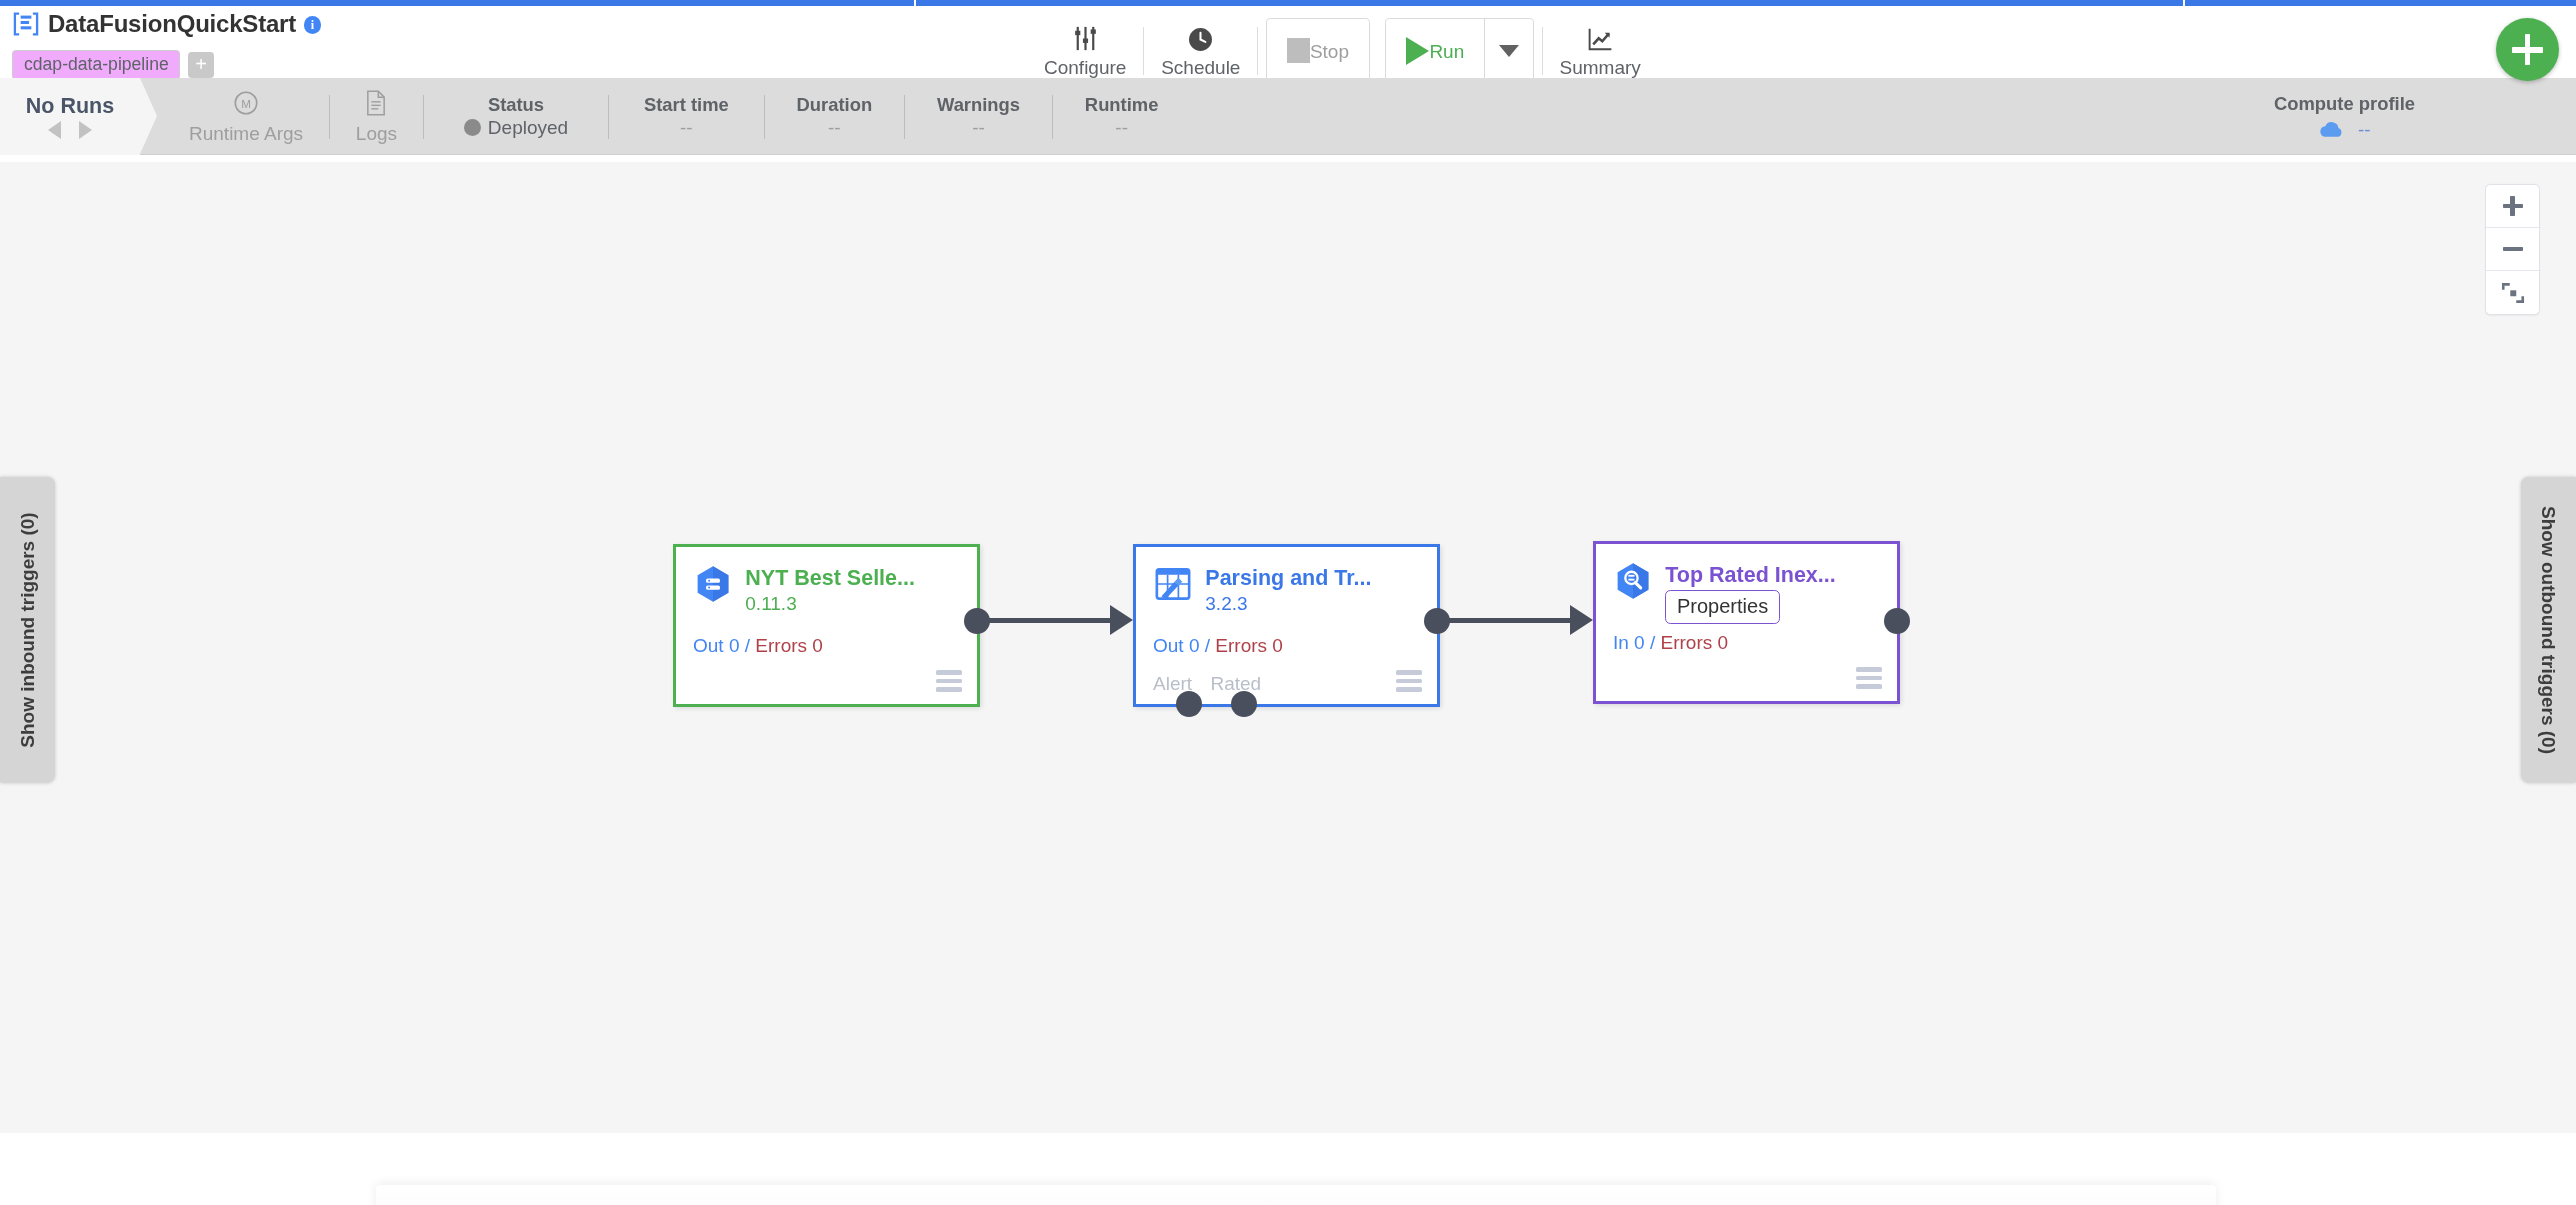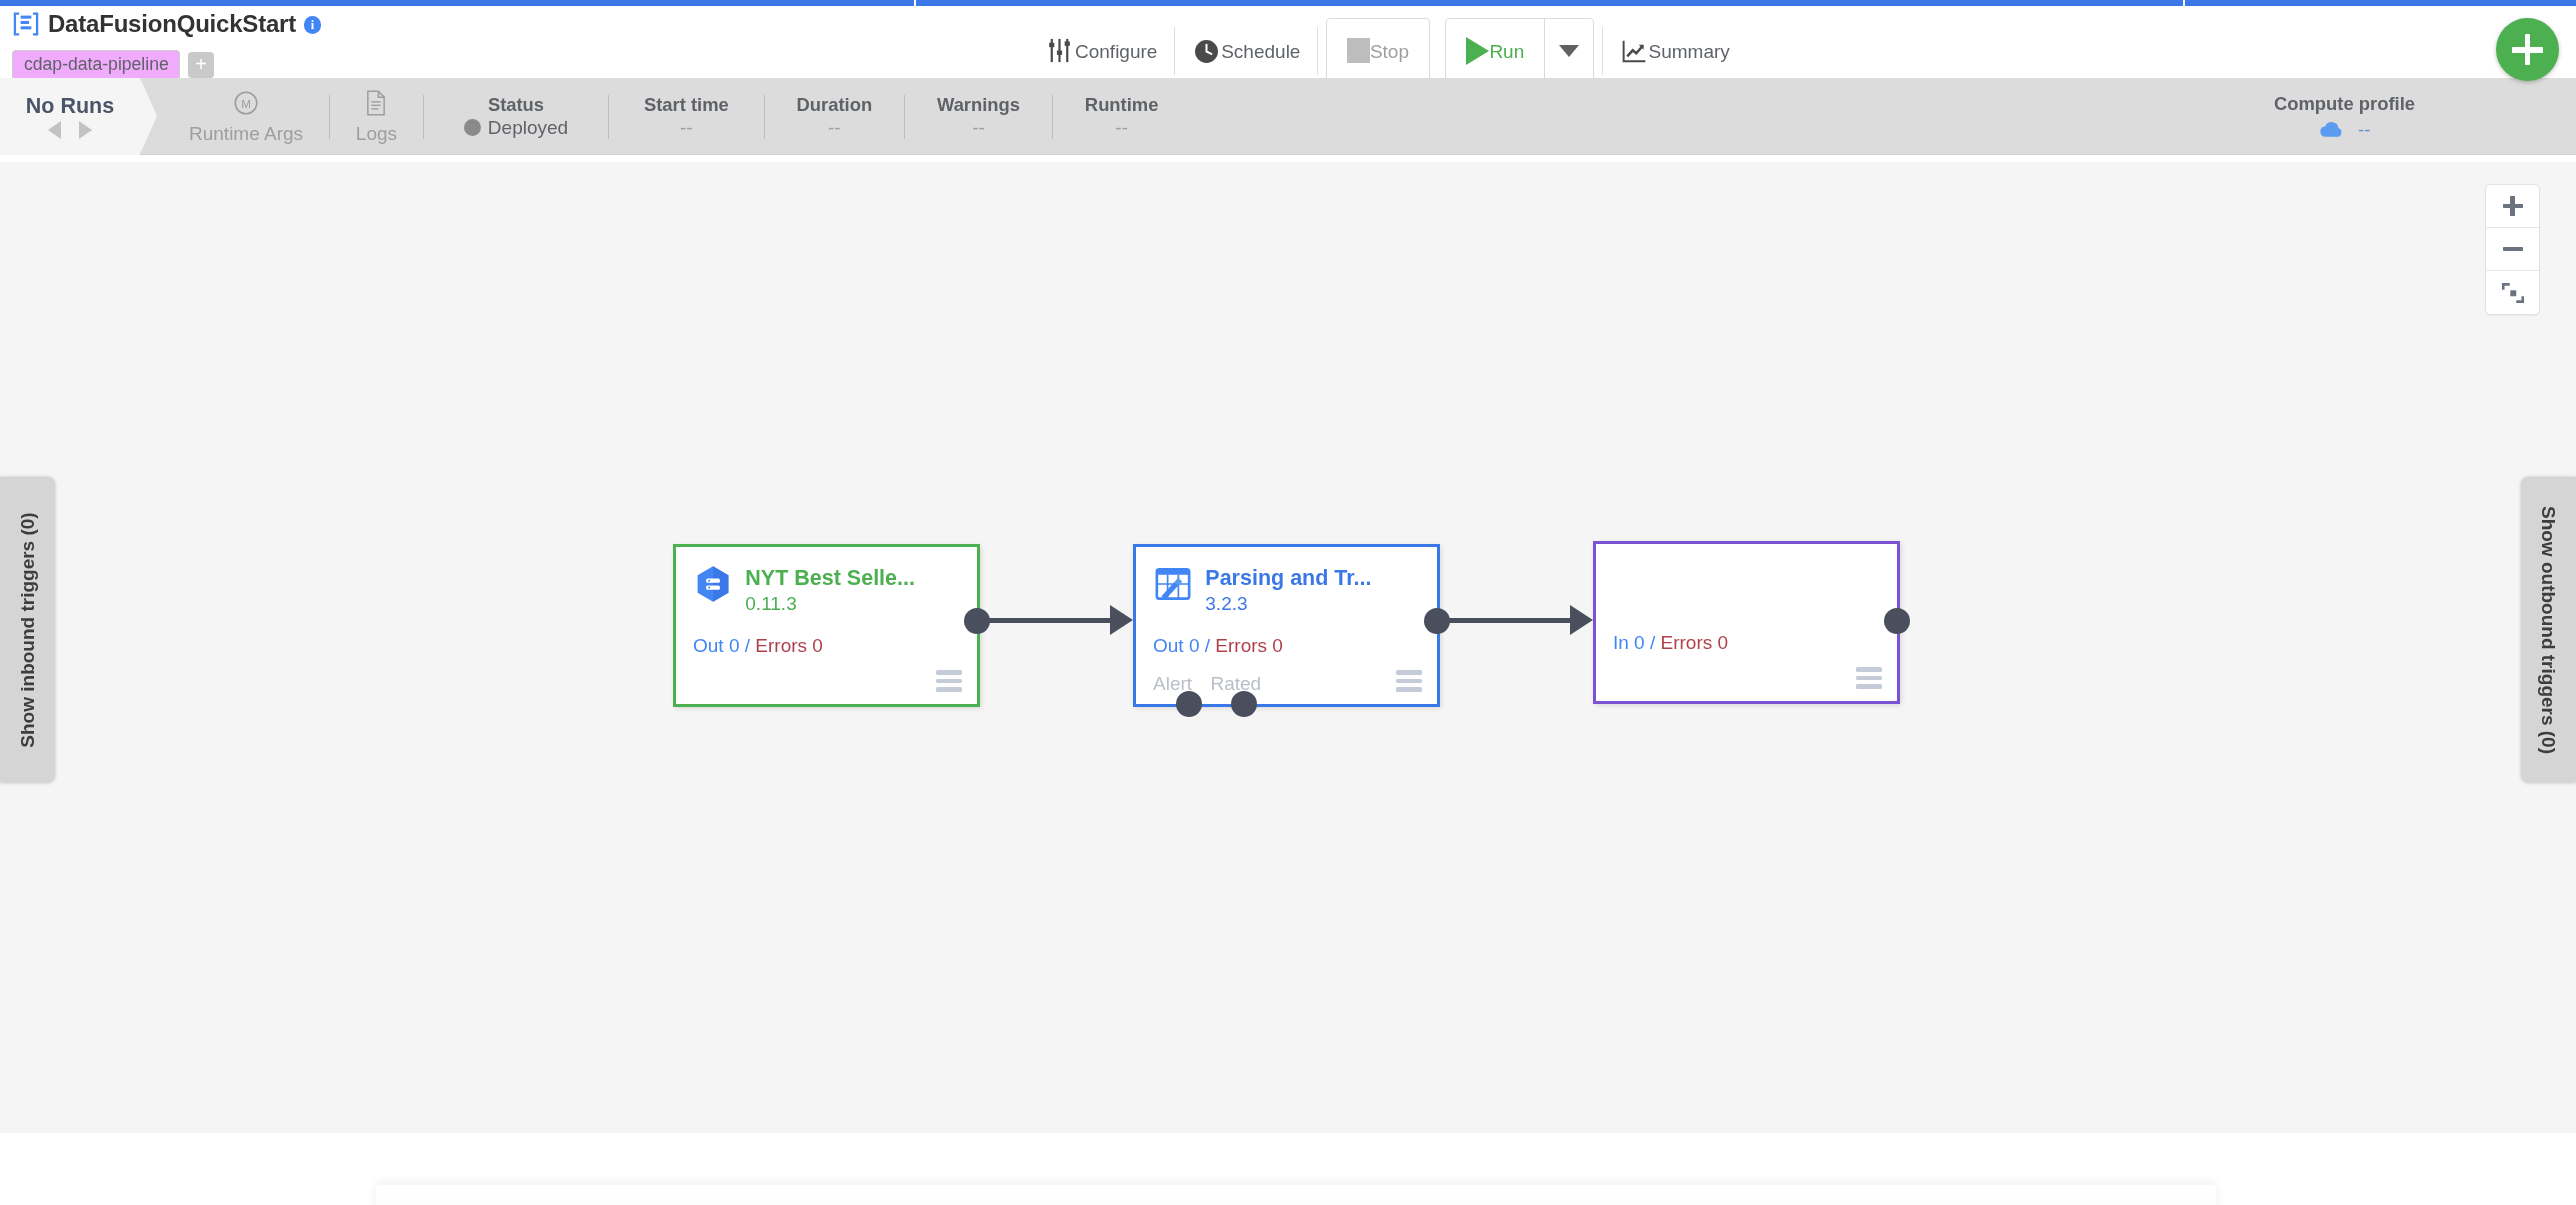--- a/index.html
+++ b/index.html
@@ -46,21 +46,21 @@
   }
   .plus-sq {
     width: 26px; height: 26px; border-radius: 3.8px; background: #c9c9c9;
     color: #ffffff; font-size: 20px; line-height: 23px; text-align: center;
     display: flex; align-items: center; justify-content: center;
   }
 
   
   .tb { position: absolute; top: 6.1px; height: 77px; display: flex; align-items: center; }
   .tb-item {
-    display: flex; align-items: center; justify-content: center;
+    display: flex; flex-direction: column; align-items: center; justify-content: center;
     padding: 0 17px; height: 60px; min-width: 54px;
   }
   .tb-item .glyph { height: 31px; display: flex; align-items: flex-end; justify-content: center; }
   .tb-item .lbl { font-size: 19px; color: #5f6368; margin-top: 3.1px; line-height: 21.5px; }
   .tb-divider { width: 0.8px; height: 48px; background: #dddddd; }
 
   .btn-box {
     border: 0.8px solid #dadada; border-radius: 4.6px; background: #ffffff;
     display: flex; align-items: stretch; height: 66px; margin: 0 7.7px;
   }
@@ -514,20 +514,34 @@
           <i></i>
           <i></i>
           <i></i>
         </div>
       <div class="port-dot" style="right:-13px; top:61px;"></div>
       <div class="port-dot" style="left:40px; bottom:-13px;"></div>
       <div class="port-dot" style="left:95px; bottom:-13px;"></div>
     </div>
 
     <div class="node purple" style="left:1593px; top:379px;">
+      <div class="node-head">
+        <svg class="node-ico" viewBox="0 0 52 52">
+          <path d="M26 3 L46 14.5 L46 37.5 L26 49 L6 37.5 L6 14.5 z" fill="#4285f4"></path>
+          <path d="M26 3 L46 14.5 L46 37.5 L26 49 z" fill="#3b78e7"></path>
+          <circle cx="24" cy="22" r="8" fill="none" stroke="#ffffff" stroke-width="3"></circle>
+          <line x1="29" y1="28" x2="36" y2="35" stroke="#ffffff" stroke-width="4" stroke-linecap="round"></line>
+          <rect x="20" y="18" width="8" height="2.4" fill="#ffffff"></rect>
+          <rect x="20" y="23" width="8" height="2.4" fill="#ffffff"></rect>
+        </svg>
+        <div class="node-texts">
+          <div class="node-title">Top Rated Inex...</div>
+          <div class="props-btn">Properties</div>
+        </div>
+      </div>
       <div class="node-metrics">
         <span class="m-in">In 0</span><span class="m-slash"> / </span><span class="m-err">Errors 0</span>
       </div>
       <div class="hamburger">
           <i></i>
           <i></i>
           <i></i>
         </div>
       <div class="port-dot" style="right:-13px; top:64px;"></div>
     </div>

